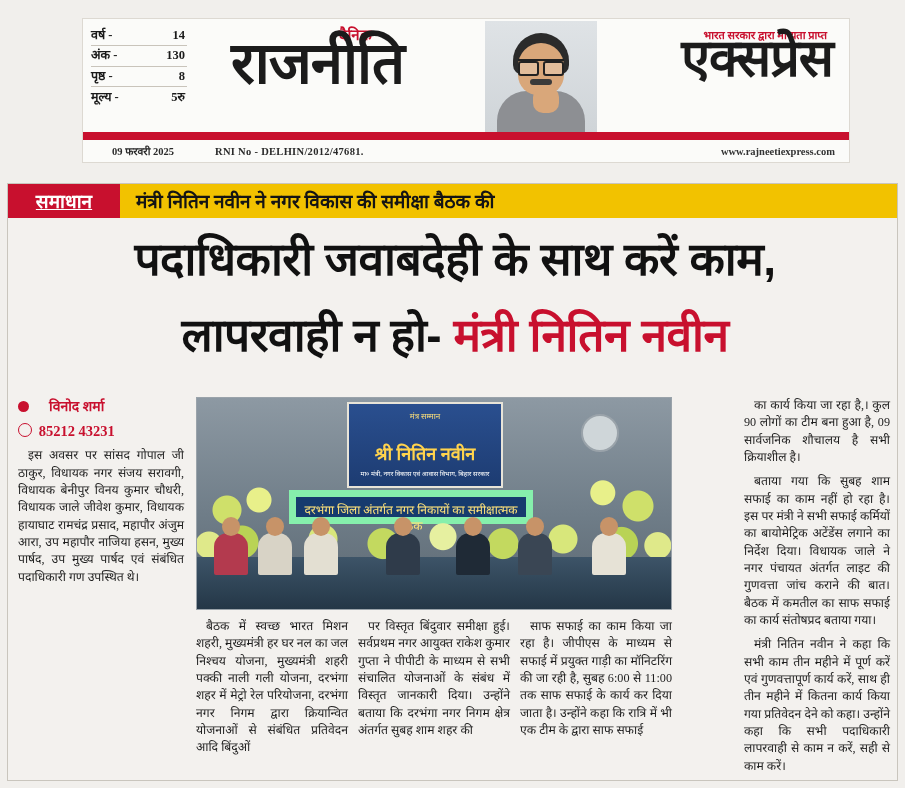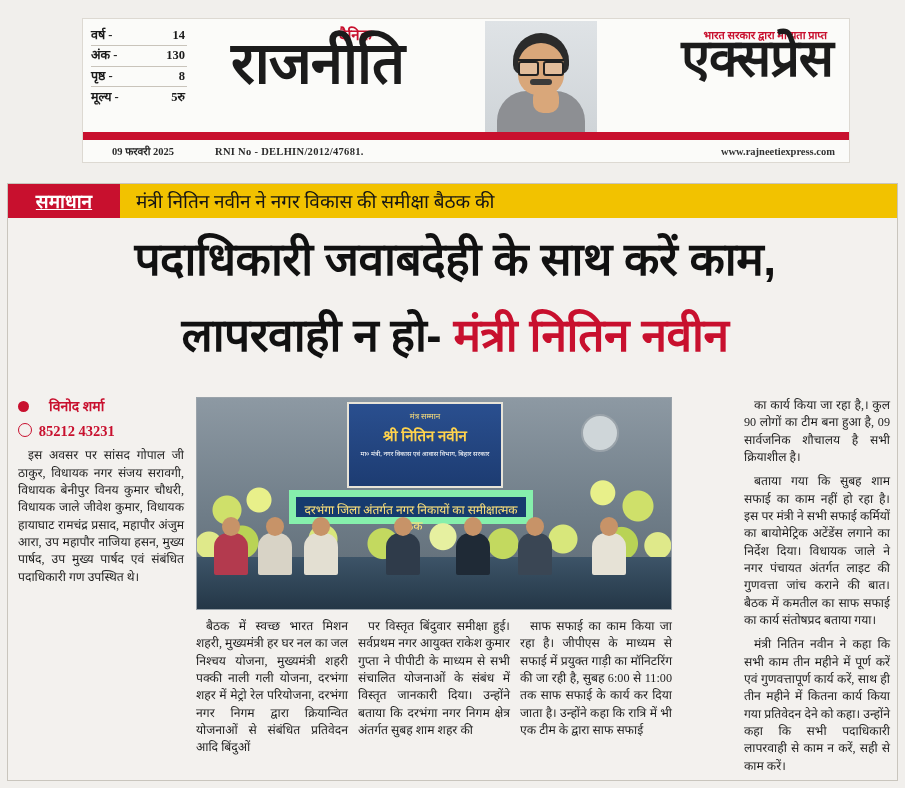--- a/index.html
+++ b/index.html
@@ -218,21 +218,21 @@
     align-items: center;
     justify-content: center;
     font-family: "Liberation Serif", serif;
     text-decoration: underline;
   }
   .topbar .strapline {
     flex: 1;
     background: #f2c200;
     color: #141414;
     font-size: 19px;
-    font-weight: normal;
+    font-weight: bold;
     display: flex;
     align-items: center;
     padding-left: 16px;
     font-family: "Liberation Serif", serif;
   }
 
   .headline {
     position: absolute;
     left: 14px;
     top: 48px;
@@ -329,21 +329,21 @@
     width: 156px; height: 86px;
     background: linear-gradient(180deg,#2a4f8f 0%, #1d3c72 100%);
     border: 2px solid #e8e4d8;
     color: #fff;
     text-align: center;
     font-family: "Liberation Serif", serif;
     box-sizing: border-box;
     padding-top: 6px;
   }
   .ph-banner .t1 { font-size: 8px; color: #ffe27a; }
-  .ph-banner .t2 { font-size: 15px; font-weight: bold; color: #ffd34d; margin-top: 4px;}
+  .ph-banner .t2 { font-size: 18px; font-weight: bold; color: #ffd34d; margin-top: 20px;}
   .ph-banner .t3 { font-size: 6.5px; color: #fff; margin-top: 5px; line-height: 1.3; padding: 0 6px;}
   .ph-lowbanner {
     position: absolute;
     left: 92px; top: 92px;
     width: 244px; height: 34px;
     background: #163b6e;
     border: 7px solid #86efac;
     color: #ffe27a;
     font-size: 12px;
     text-align: center;

